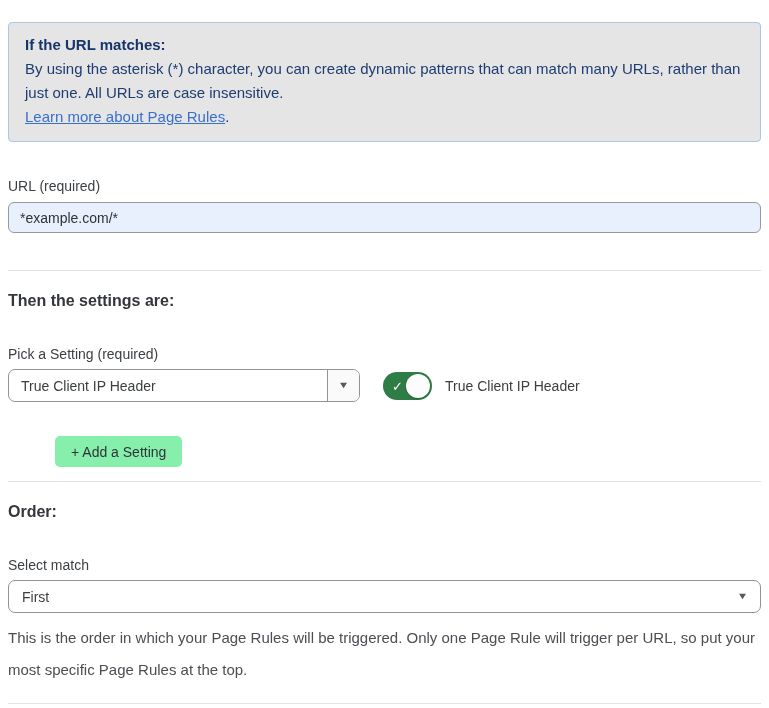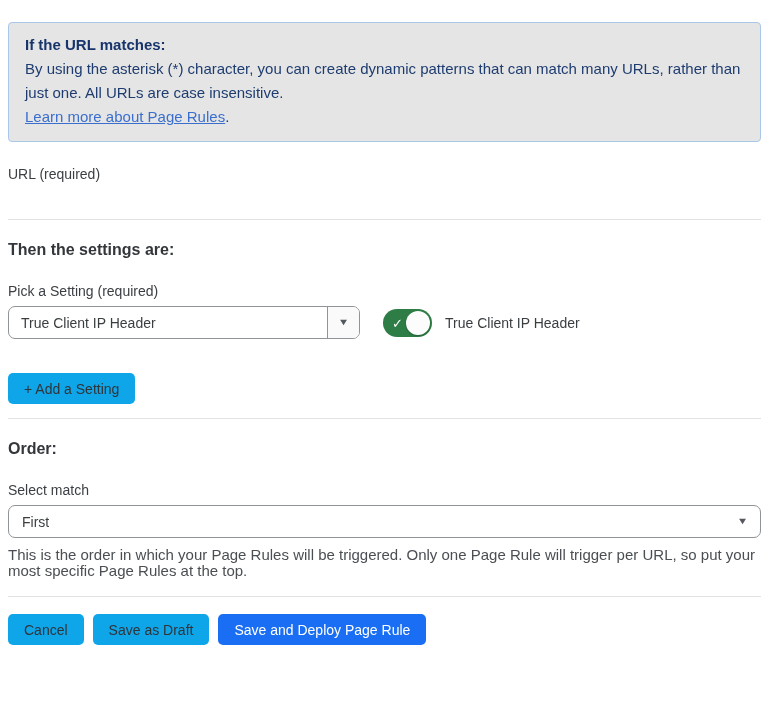--- a/index.html
+++ b/index.html
@@ -34,21 +34,21 @@
   .info-heading { font-weight: 700; color: #17356b; }
   .info-box a {
     color: #3b6fce;
     text-decoration: underline;
     cursor: pointer;
   }
   .info-suffix { color: #1e3c70; }
 
   .field-label {
     display: block;
-    margin-top: 24px;
+    margin-top: 36px;
     font-size: 14px;
     color: #3b3f43;
   }
 
   .url-input {
     display: block;
     margin-top: 8px;
     width: 100%;
     height: 31px;
     background: #e8f0fd;
@@ -158,21 +158,21 @@
     justify-content: center;
     height: 31px;
     padding: 0 16px;
     border: none;
     border-radius: 5px;
     font-size: 14px;
     font-family: "Liberation Sans", sans-serif;
     cursor: pointer;
     white-space: nowrap;
   }
-  .btn-gray { background: #0ea5e9; color: #303437; }
+  .btn-gray { background: #86efac; color: #303437; margin-left: 47px; }
   .btn-blue { background: #1a6ef3; color: #ffffff; }
   .add-setting-btn { margin-top: 34px; }
 
   .select-full {
     margin-top: 7px;
     width: 100%;
     height: 33px;
     background: #ffffff;
     border: 1px solid #8f9499;
     border-radius: 7px;
@@ -181,21 +181,21 @@
     justify-content: space-between;
     padding: 3px 13px;
     font-size: 14px;
     color: #3a3e41;
     cursor: pointer;
   }
 
   .help-text {
     margin-top: 9px;
     font-size: 15px;
-    line-height: 16px;
+    line-height: 32px;
     color: #4b4f53;
   }
 
   .actions {
     margin-top: 17px;
     display: flex;
     gap: 9px;
   }
 </style>
 </head>
@@ -205,20 +205,21 @@
 
 
   <div class="info-box">
     <div class="info-heading">If the URL matches:</div>
     <div class="info-body"><span>By using the asterisk (*) character, you can create dynamic patterns that can match many URLs, rather than just one. All URLs are case insensitive.</span><br>
       <a href="#">Learn more about Page Rules</a><span class="info-suffix">.</span>
     </div>
   </div>
 
   <label class="field-label">URL (required)</label>
+  <input class="url-input" type="text" value="*example.com/*" style="">
 
   <hr class="divider hr-1">
 
   <h2 class="section-heading">Then the settings are:</h2>
 
   <label class="field-label">Pick a Setting (required)</label>
 
   <div class="setting-row">
     <div class="dropdown">
       <span class="dropdown-text">True Client IP Header</span>

